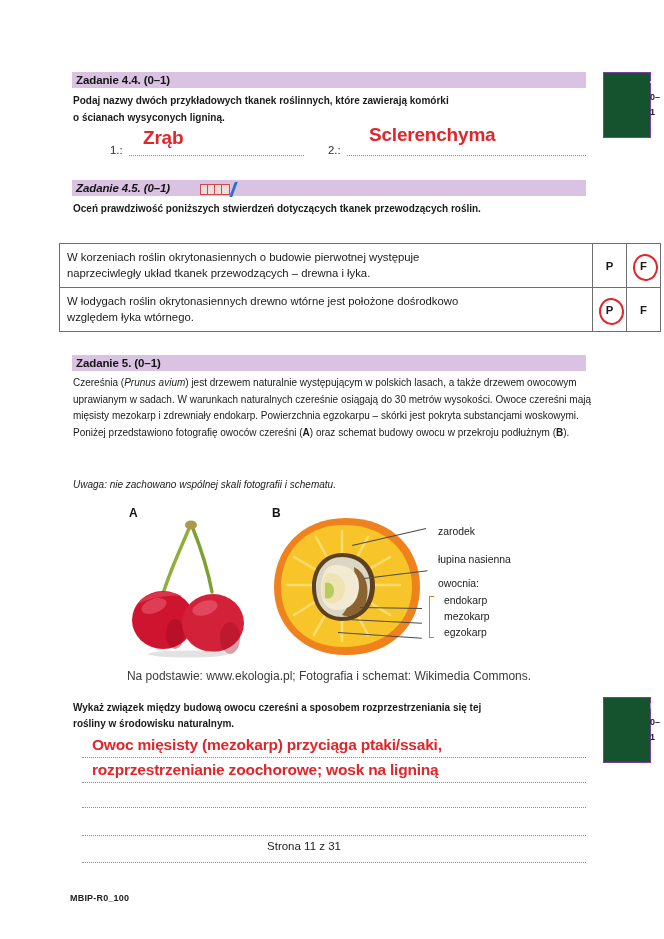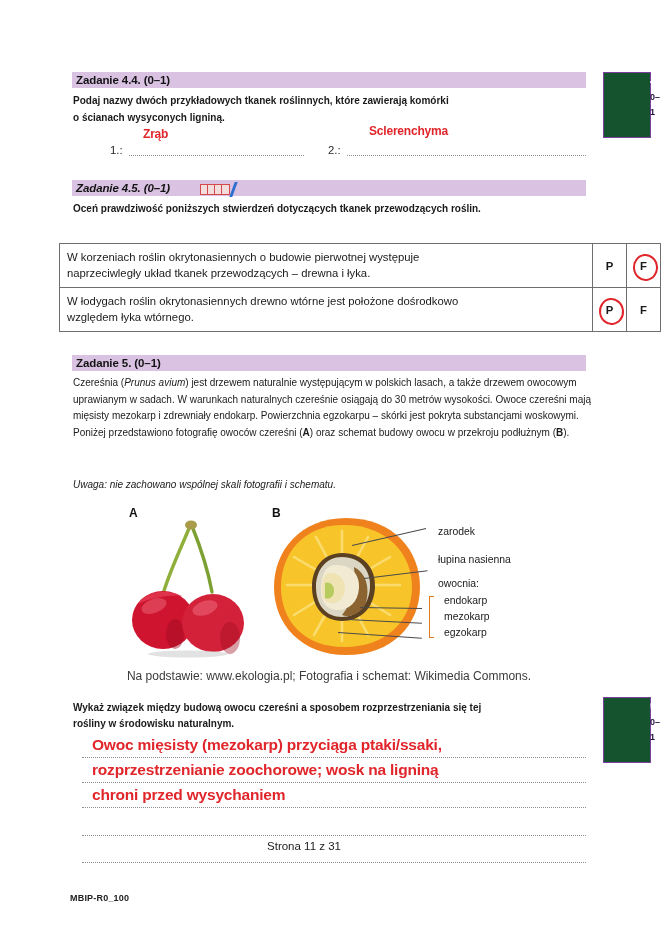--- a/index.html
+++ b/index.html
@@ -91,21 +91,21 @@
   }
   .num-label {
     position: absolute;
     font-size: 11.4px;
     color: #2b2b2b;
   }
   .hand {
     position: absolute;
     color: #e0262b;
     font-weight: bold;
-    font-size: 12px;
+    font-size: 19px;
     letter-spacing: -0.2px;
     white-space: nowrap;
   }
   .hand-sm { font-size: 15.5px; }
 
   
   .tf-table {
     position: absolute;
     left: 59px;
     width: 602px;
@@ -390,21 +390,20 @@
     <div class="score-range">0–1</div>
     <div class="score-blank"></div>
   </div>
 
   <div class="hand hand-sm" style="left:92px; top:736px;">Owoc mięsisty (mezokarp) przyciąga ptaki/ssaki,</div>
   <div class="dotline" style="left:82px; top:757px; width:504px;"></div>
 
   <div class="hand hand-sm" style="left:92px; top:761px;">rozprzestrzenianie zoochorowe; wosk na ligniną</div>
   <div class="dotline" style="left:82px; top:782px; width:504px;"></div>
 
-  <div class="hand hand-sm" style="left:92px; top:786px;">chroni przed wysychaniem</div>
   <div class="dotline" style="left:82px; top:807px; width:504px;"></div>
 
   <div class="dotline" style="left:82px; top:835px; width:504px;"></div>
   <div class="dotline" style="left:82px; top:862px; width:504px;"></div>
 
   <div class="footer-code" style="left:70px; top:893px;">MBIP-R0_100</div>
   <div class="footer-page" style="left:0px; top:840px; width:608px;">Strona 11 z 31</div>
 
 </div>
 

